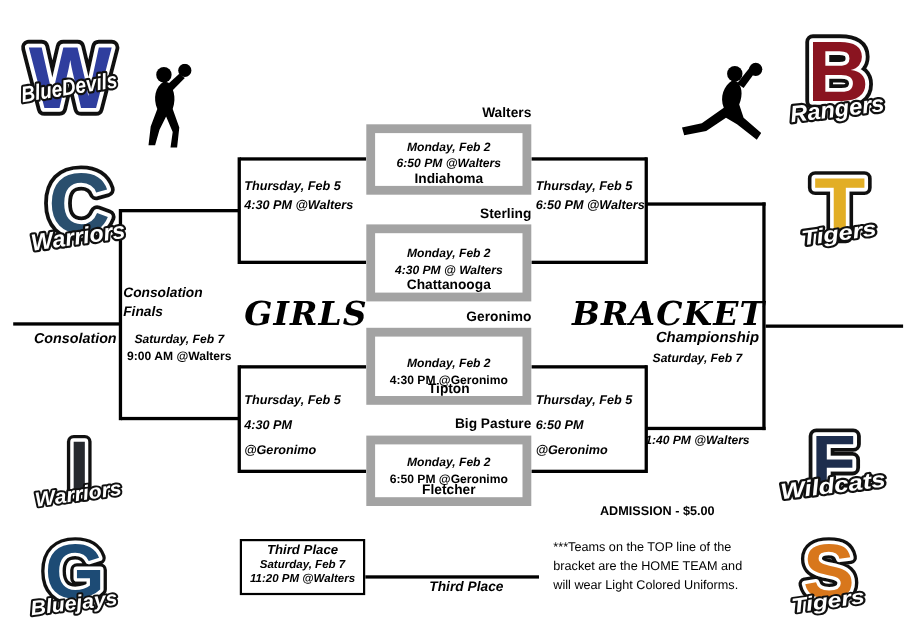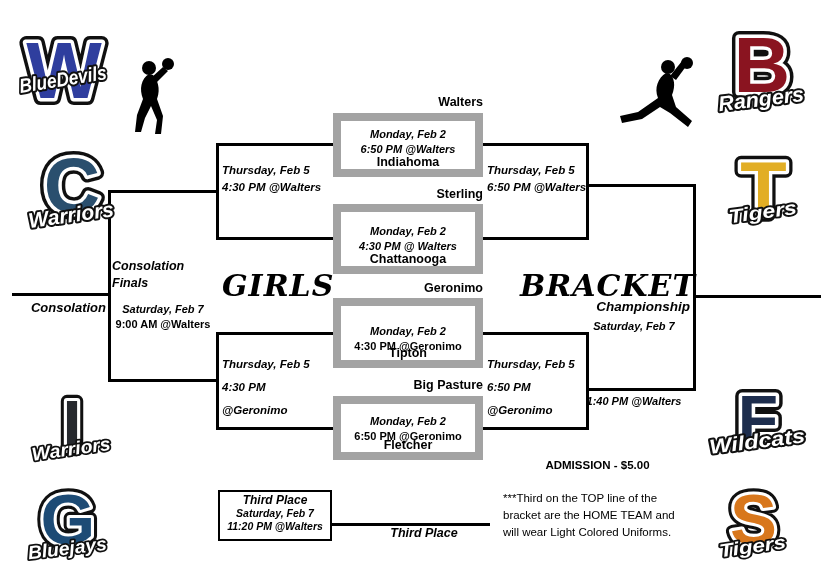--- a/index.html
+++ b/index.html
@@ -133,21 +133,21 @@
   <div class="small-bi" style="left:578px;top:352px;width:112px;margin-top:43px;">1:40 PM @Walters</div>
 
   <div class="tp-box">
     <div class="t1">Third Place</div>
     <div class="t2">Saturday, Feb 7</div>
     <div class="t2">11:20 PM @Walters</div>
   </div>
   <div class="edge-label" style="left:358px;top:526px;width:132px;text-align:center;font-size:12.5px;">Third Place</div>
 
   <div class="note-admission">ADMISSION - $5.00</div>
-  <div class="note-line" style="top:492px;">***Third on the TOP line of the</div>
+  <div class="note-line" style="top:492px;">***Teams on the TOP line of the</div>
   <div class="note-line" style="top:509px;">bracket are the HOME TEAM and</div>
   <div class="note-line" style="top:526px;">will wear Light Colored Uniforms.</div>
 
   <svg class="logo" style="left:14px;top:20px;" width="100" height="100" viewBox="0 0 100 100">
     <text class="lg-back" x="50" y="78" font-size="80" text-anchor="middle">W</text>
     <text class="lg-mid" x="50" y="78" font-size="80" text-anchor="middle">W</text>
     <text class="lg-front" x="50" y="78" font-size="80" text-anchor="middle" fill="#2f3e9e">W</text>
     <text class="lg-script" x="50" y="66" font-size="20" text-anchor="middle" textLength="88" lengthAdjust="spacingAndGlyphs" transform="rotate(-9 50 66)">BlueDevils</text>
   </svg>
 

